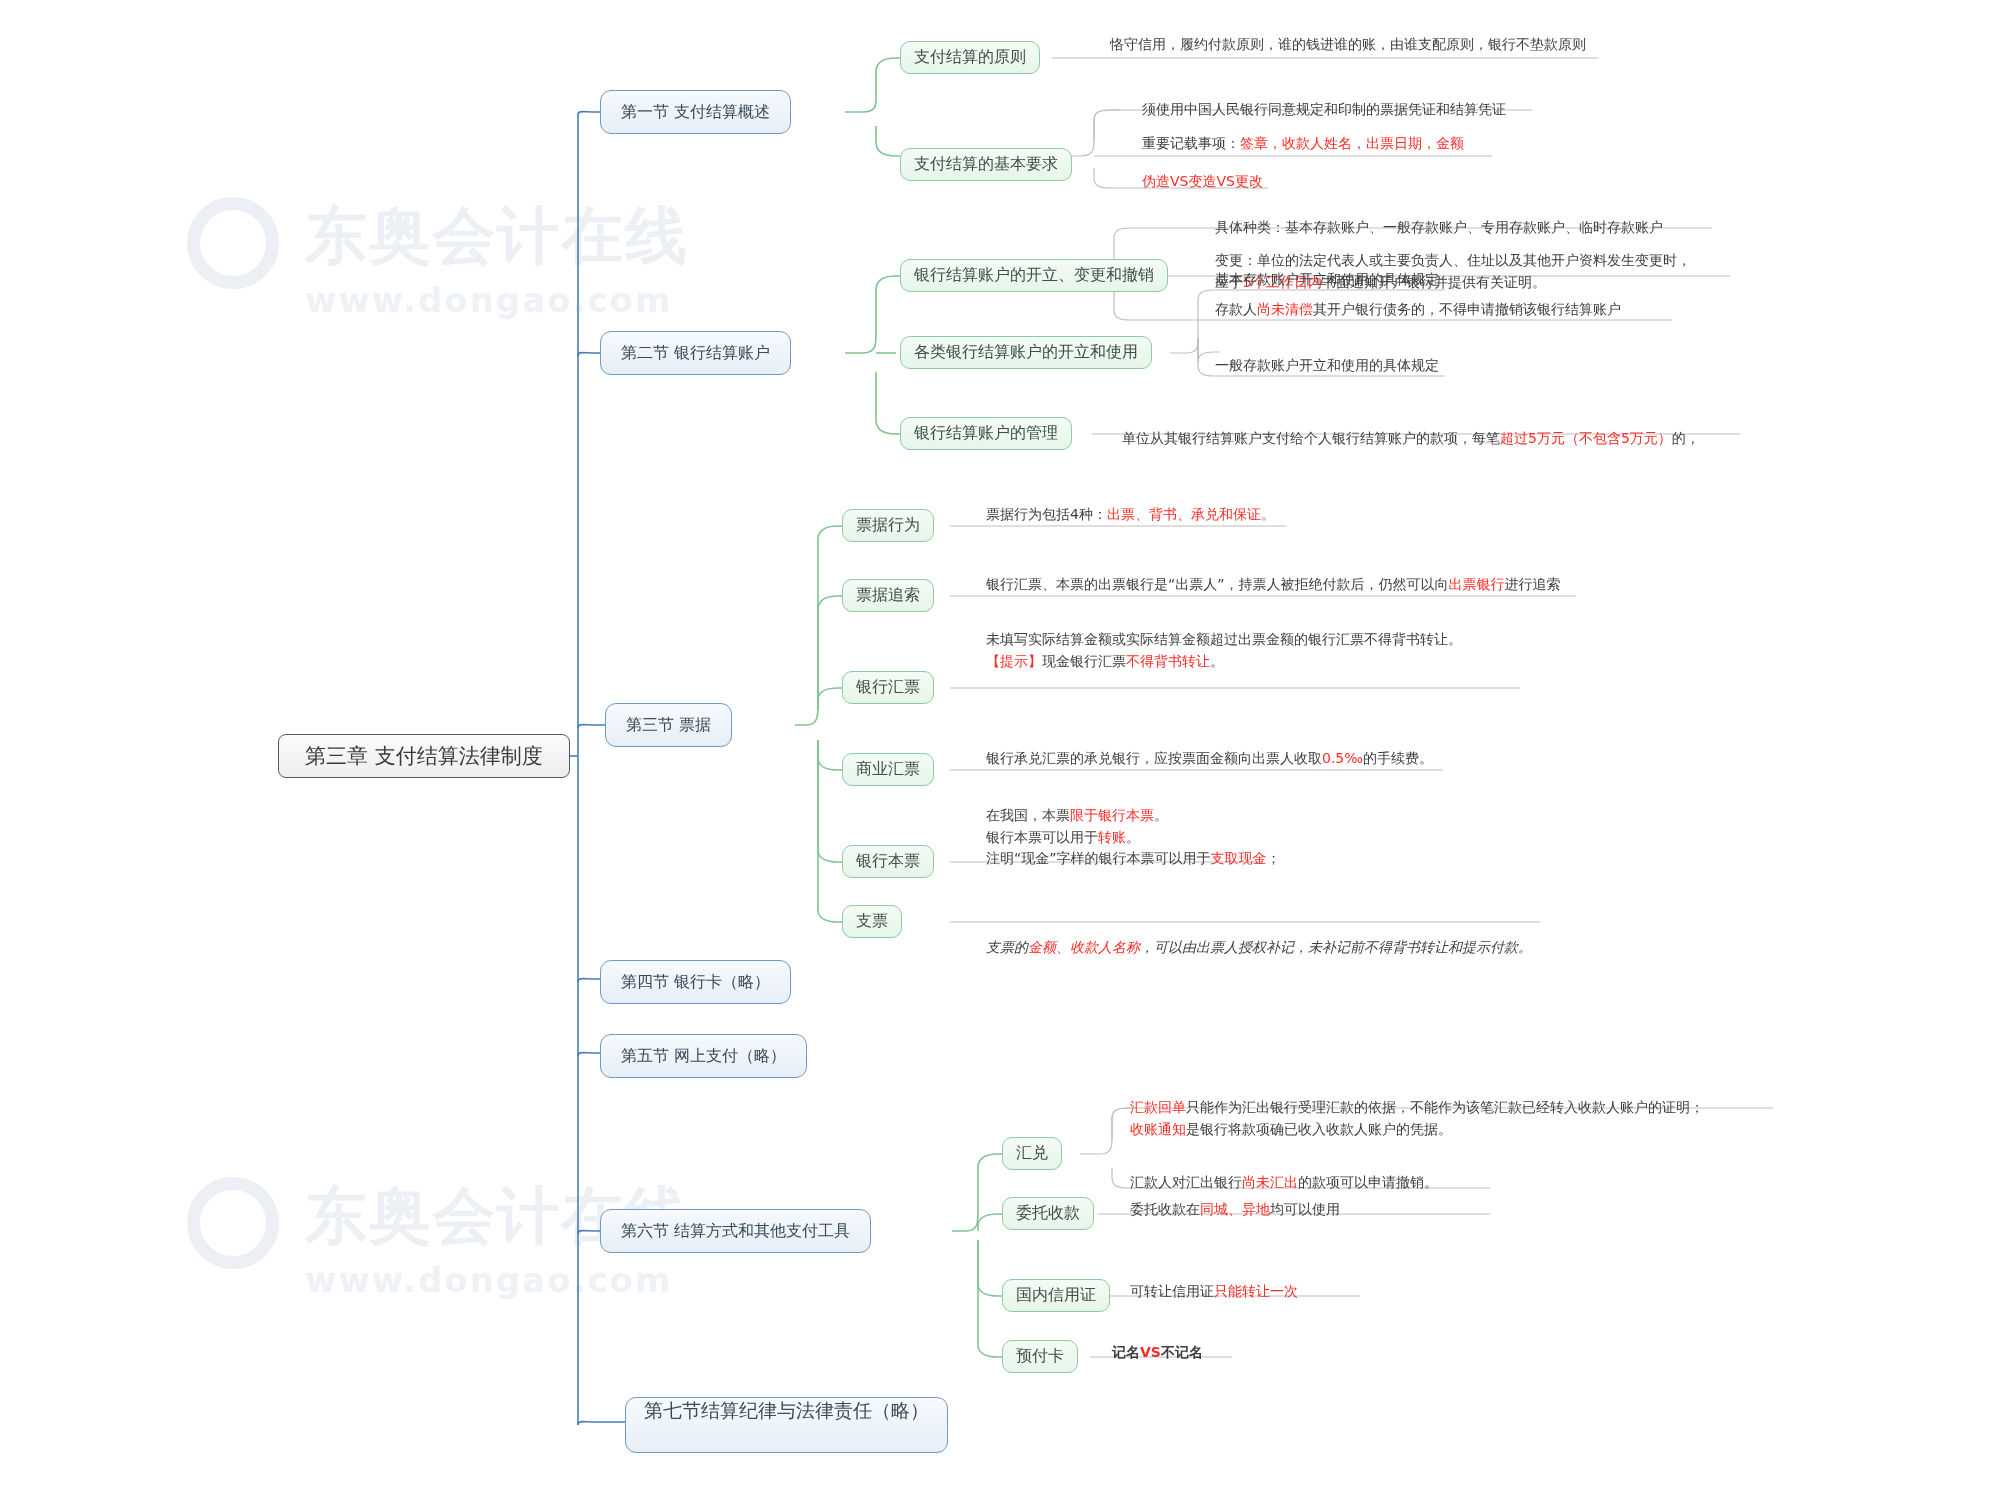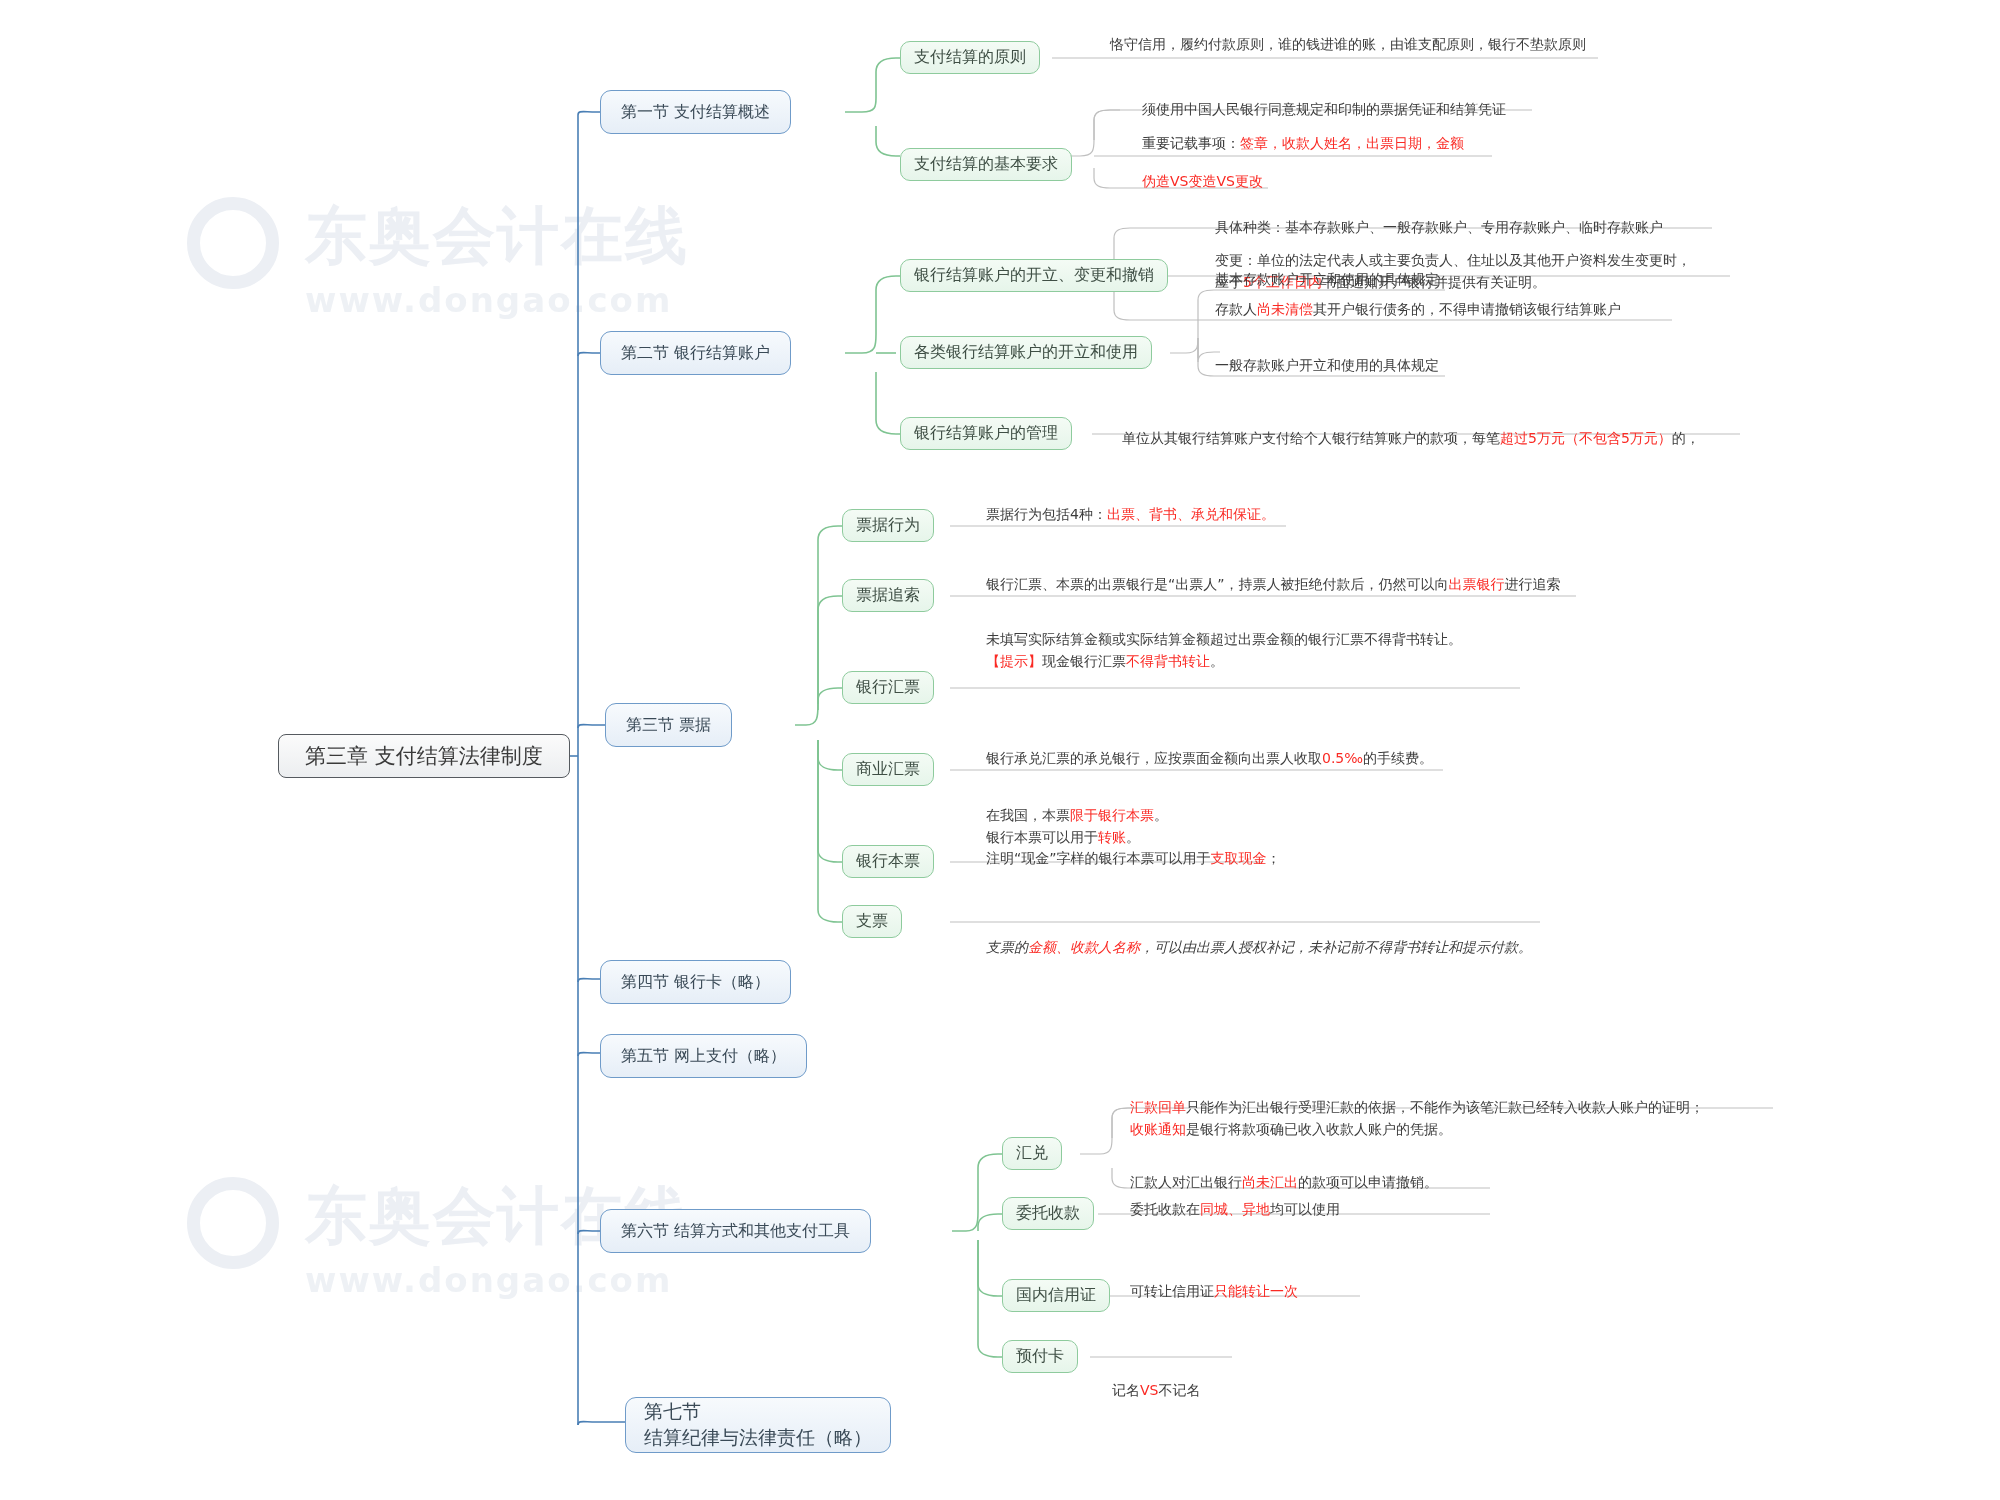--- a/index.html
+++ b/index.html
@@ -33,21 +33,21 @@
   .root {
     border:1.6px solid #555a5f; border-radius:8px;
     background:linear-gradient(180deg,#fbfbfb 0%,#eceef0 100%);
     color:#3a3a3a; font-size:21px; padding:0 26px; height:44px;
   }
   .lvl1 {
     border:1.4px solid #6f9bc9; border-radius:11px;
     background:linear-gradient(180deg,#f7fafd 0%,#e6eef7 100%);
     color:#3a4a57; font-size:16px; padding:0 20px; height:44px;
   }
-  .lvl1.two-line { height:56px; flex-direction:column; align-items:flex-start;
+  .lvl1.two-line { height:56px; flex-direction:row; align-items:flex-start;
                    justify-content:center; padding:0 18px; line-height:1.35; font-size:19px; }
   .lvl2 {
     border:1.2px solid #8ecb9d; border-radius:10px;
     background:linear-gradient(180deg,#f4fbf5 0%,#e6f5ea 100%);
     color:#3f4f45; font-size:16px; padding:0 13px; height:33px;
   }
 
   
   .leaf { position:absolute; font-size:14px; line-height:1.55; color:#3d3d3d;
           white-space:nowrap; }
@@ -242,15 +242,15 @@
   </div>
 <div class="leaf" style="left:1130px; top:1172px;">
     <span class="ln"><span class="dim">汇款人对汇出银行</span><span class="red">尚未汇出</span><span class="dim">的款项可以申请撤销。</span></span>
   </div>
 <div class="leaf" style="left:1130px; top:1199px;">
     <span class="ln"><span class="dim">委托收款在</span><span class="red">同城、异地</span><span class="dim">均可以使用</span></span>
   </div>
 <div class="leaf" style="left:1130px; top:1281px;">
     <span class="ln"><span class="dim">可转让信用证</span><span class="red">只能转让一次</span></span>
   </div>
-<div class="leaf" style="left:1112px; top:1380px;">
+<div class="leaf" style="left:1112px; top:1342px;font-weight:bold;">
     <span class="ln"><span class="dim">记名</span><span class="red">VS</span><span class="dim">不记名</span></span>
   </div>
 
 </body></html>

